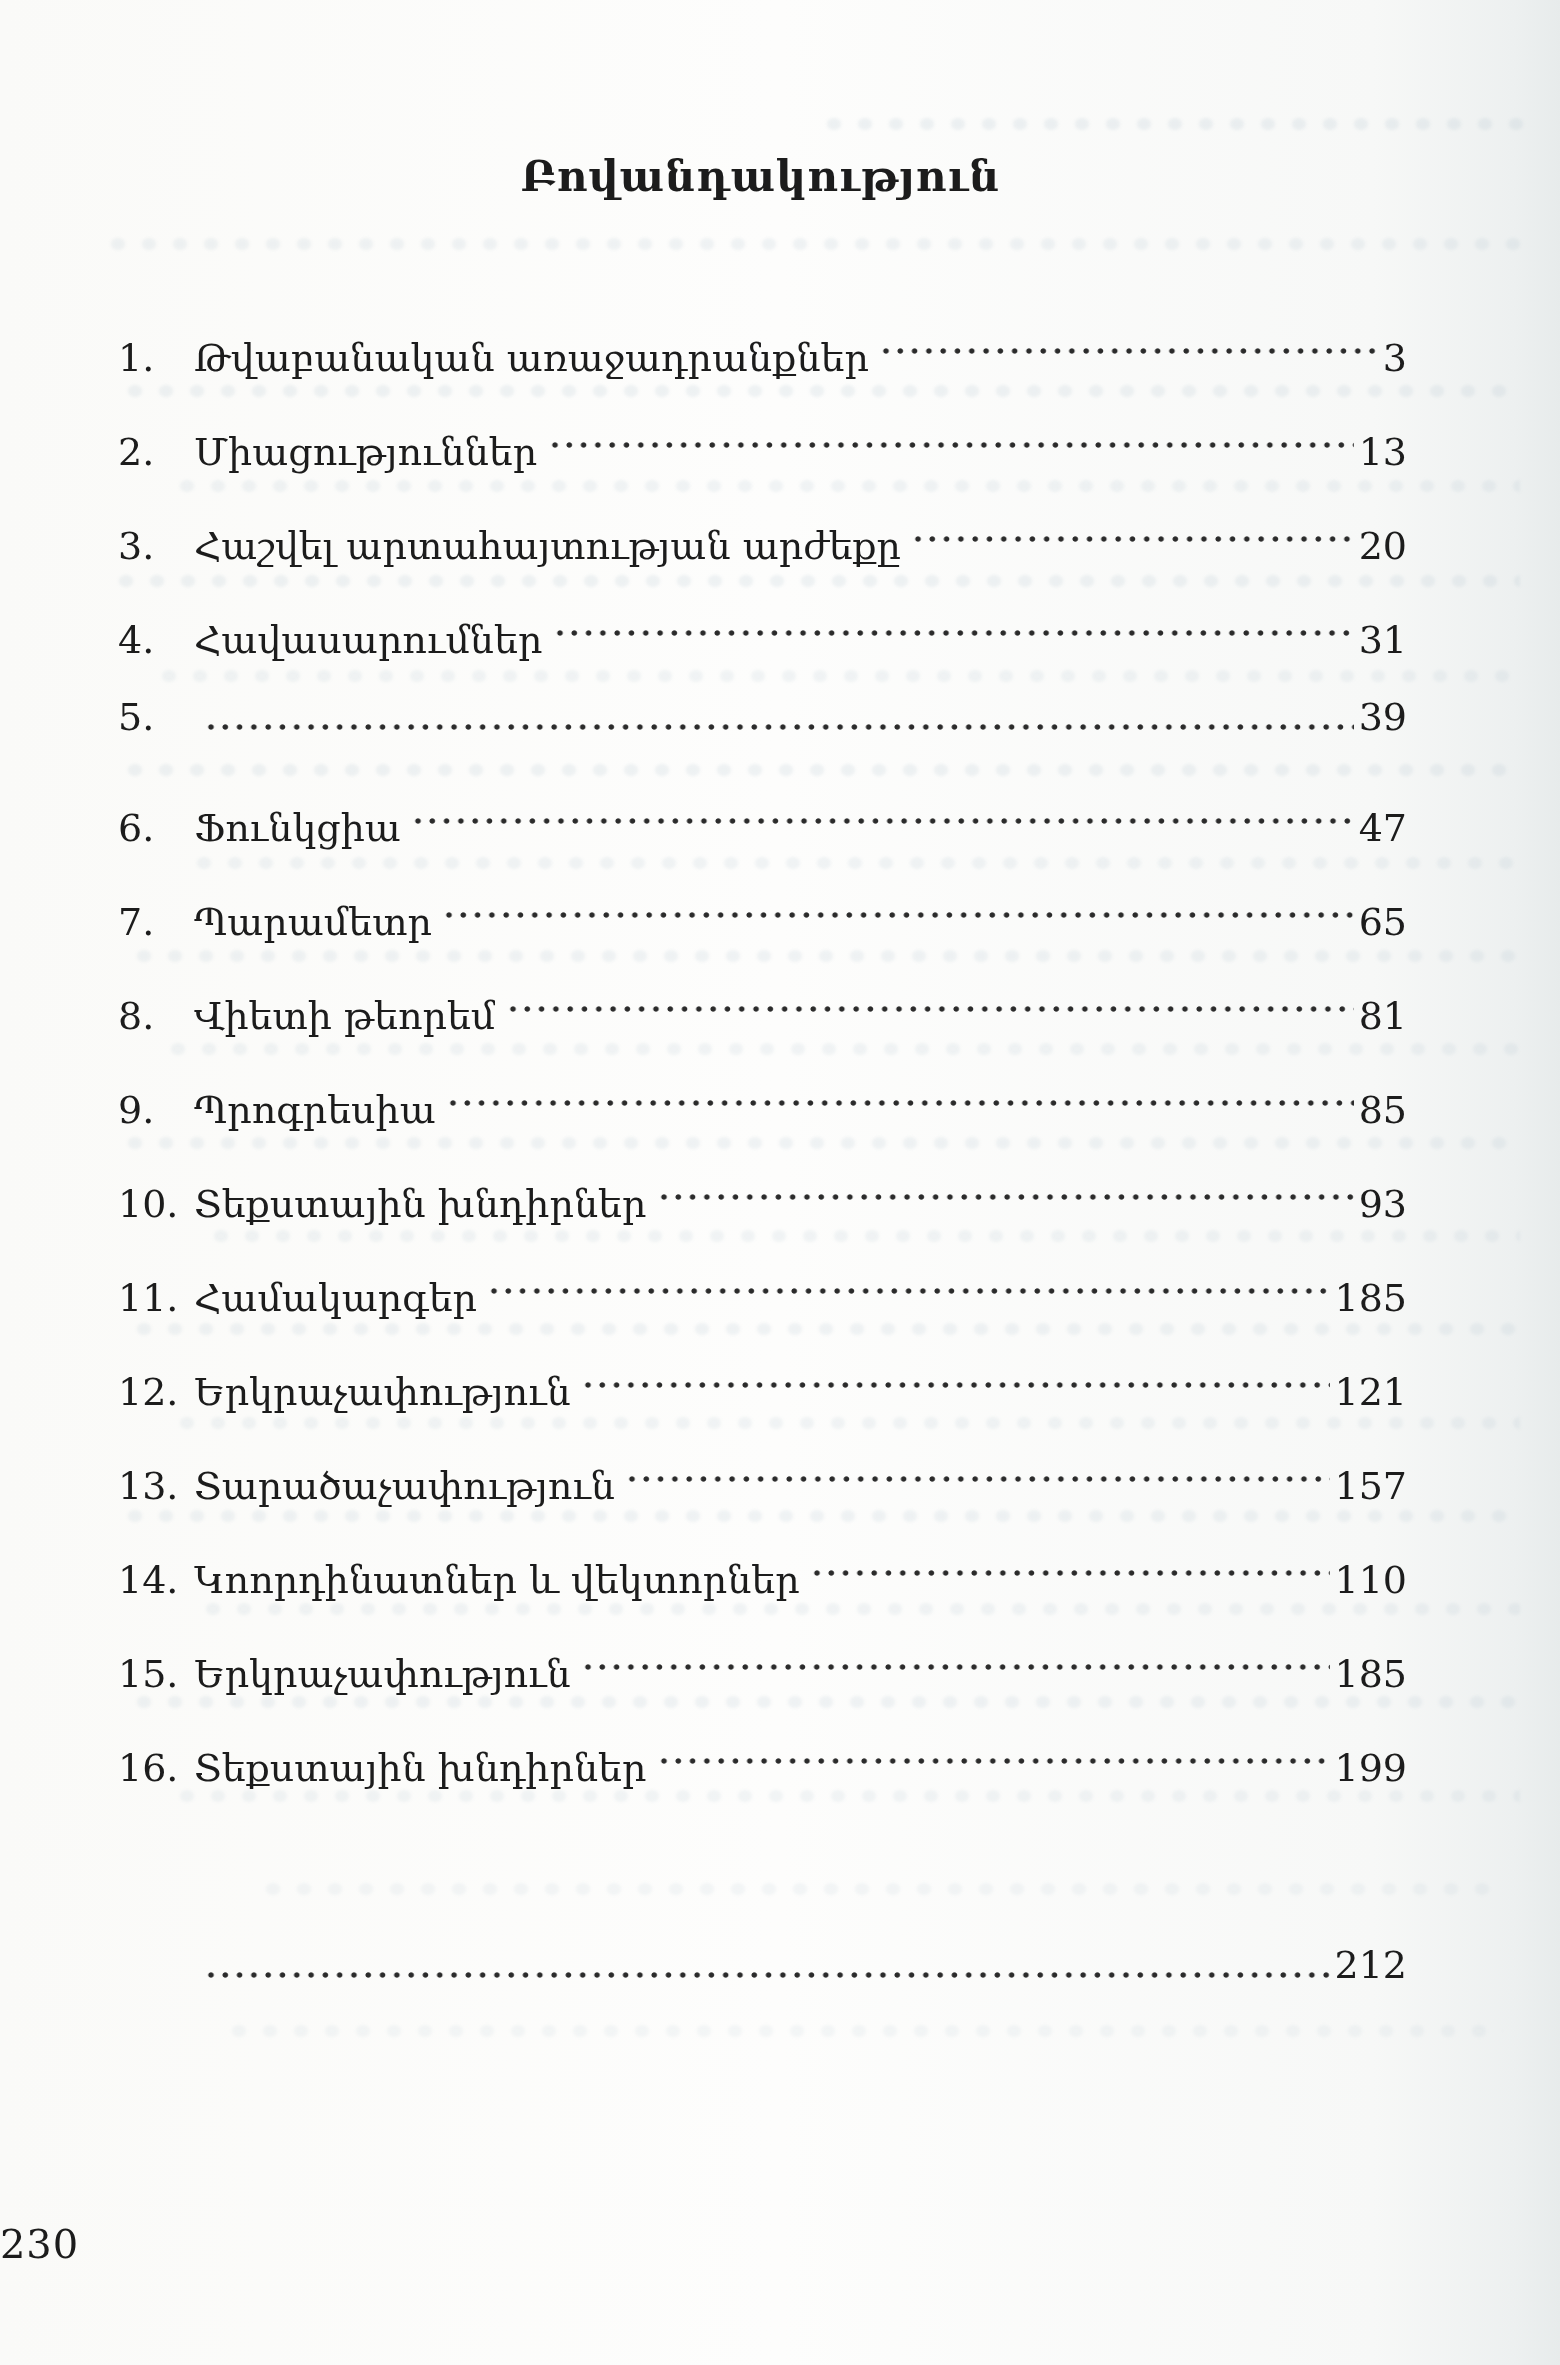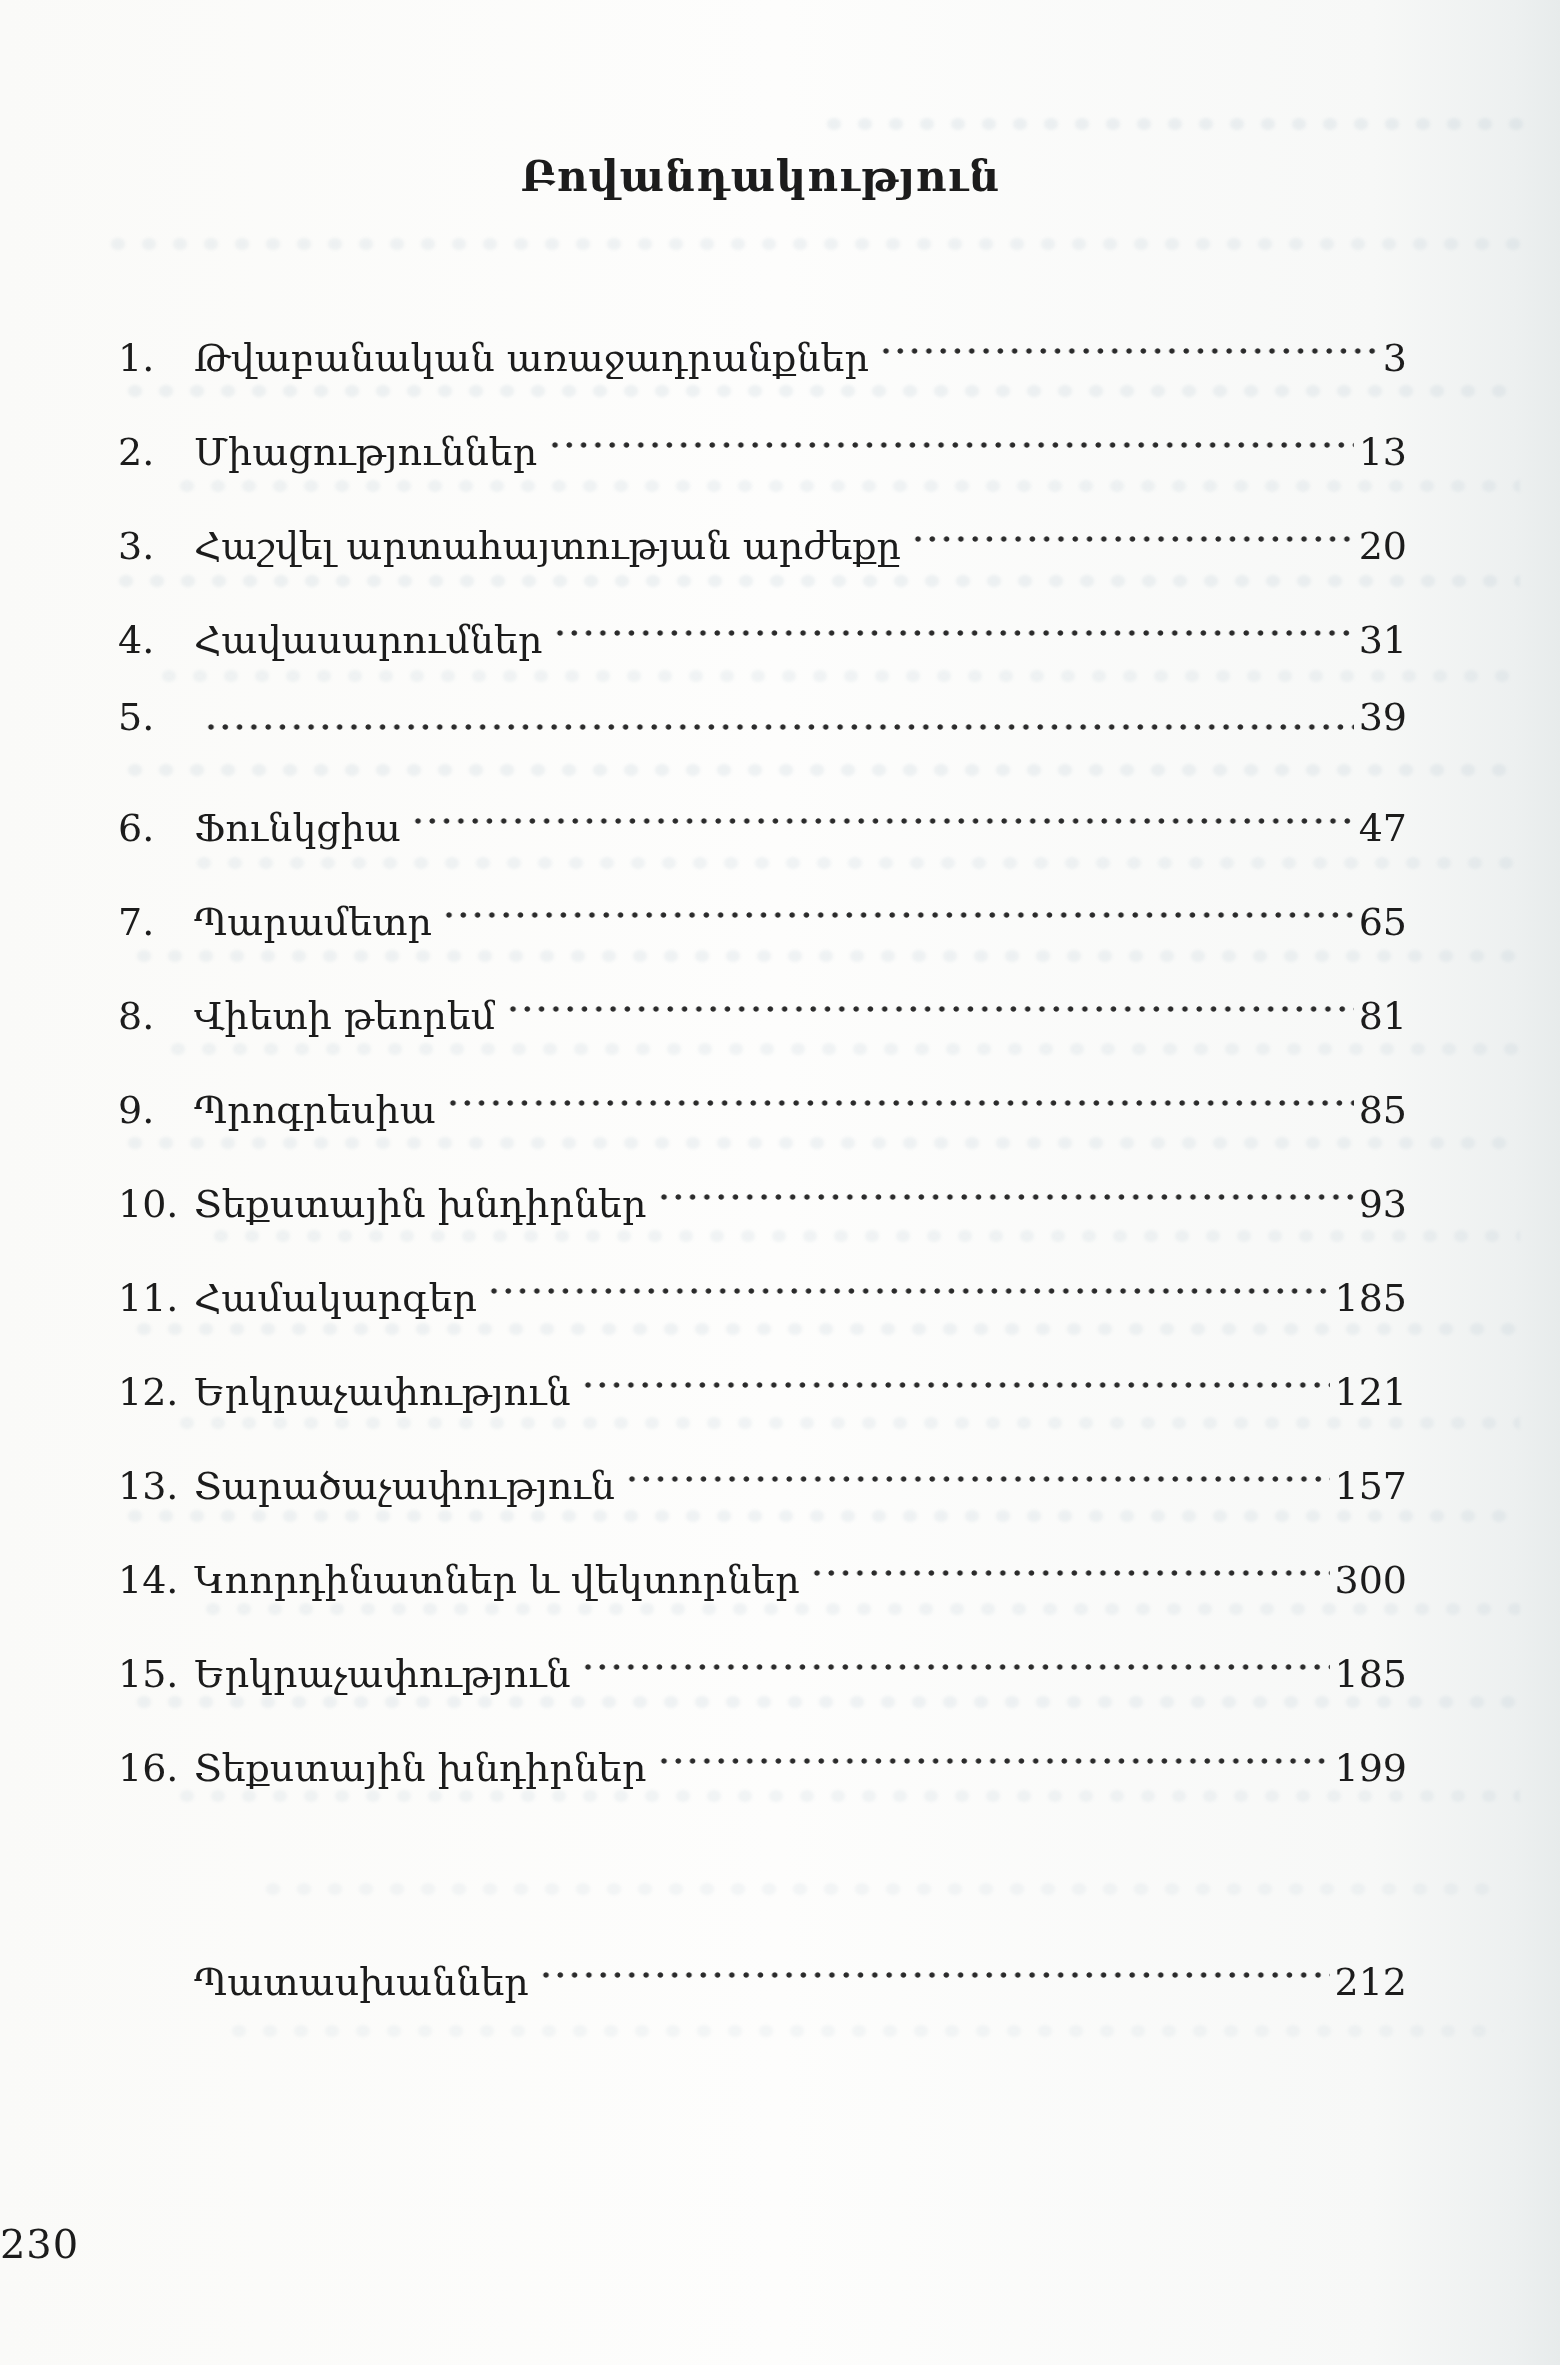--- a/index.html
+++ b/index.html
@@ -163,40 +163,39 @@
     <span class="num">13.</span>
     <span class="label">Տարածաչափություն</span>
     <span class="dots"></span>
     <span class="pg">157</span>
   </div>
 
   <div class="row">
     <span class="num">14.</span>
     <span class="label">Կոորդինատներ և վեկտորներ</span>
     <span class="dots"></span>
-    <span class="pg">300</span>
+    <span class="pg">110</span>
   </div>
 
   <div class="row">
     <span class="num">15.</span>
     <span class="label">Երկրաչափություն</span>
     <span class="dots"></span>
     <span class="pg">185</span>
   </div>
 
   <div class="row">
     <span class="num">16.</span>
     <span class="label">Տեքստային խնդիրներ</span>
     <span class="dots"></span>
     <span class="pg">199</span>
   </div>
 
   <div class="row answers">
     <span class="num">—</span>
-    <span class="label">Պատասխաններ</span>
     <span class="dots"></span>
     <span class="pg">212</span>
   </div>
 </div>
 
   <div class="folio">230</div>
 </div>
 
 
 </body></html>

